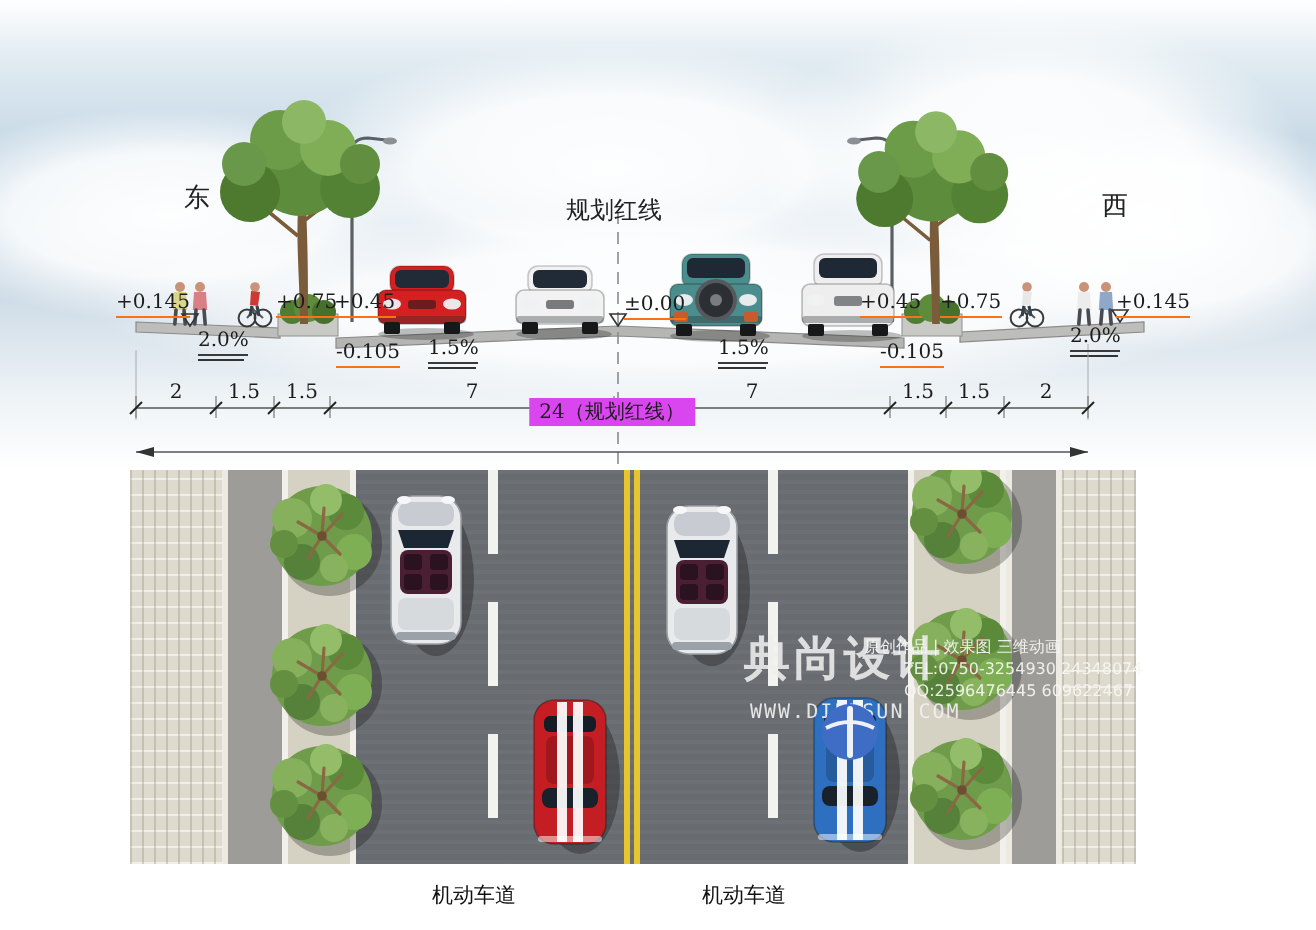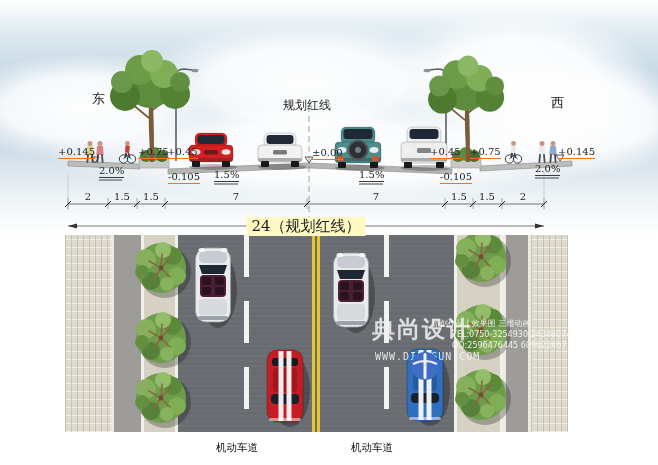--- a/index.html
+++ b/index.html
@@ -8,22 +8,22 @@
   .sky{position:absolute;left:0;top:0;width:658px;height:236px;
        background:linear-gradient(180deg,#ffffff 0%,#e2ecf2 12%,#b7cedf 42%,#cddbe6 62%,#eef3f6 84%,#ffffff 100%);}
   .cloud{position:absolute;background:radial-gradient(ellipse at center,rgba(255,255,255,0.98) 0%,rgba(255,255,255,0.85) 42%,rgba(255,255,255,0) 72%);}
   svg{position:absolute;left:0;top:0;}
   .lbl{position:absolute;font-size:10px;color:#1c1c1c;border-bottom:1px solid #f97316;
        line-height:1.05;white-space:nowrap;}
   .slope{position:absolute;font-size:10px;color:#1c1c1c;border-bottom:1px solid #3a3a3a;
        line-height:1.05;white-space:nowrap;}
   .cn{position:absolute;font-size:12px;color:#222;white-space:nowrap;}
   .dim{position:absolute;width:40px;text-align:center;font-size:10px;color:#1c1c1c;white-space:nowrap;}
-  .total-dim{position:absolute;left:306px;top:217px;transform:translateX(-50%);
-       font-size:15px;color:#1c1c1c;background:#fef9c3;padding:0 5px;white-space:nowrap;z-index:5;}
+  .total-dim{position:absolute;left:306px;top:199px;transform:translateX(-50%);
+       font-size:10px;color:#1c1c1c;background:#d946ef;padding:0 5px;white-space:nowrap;z-index:5;}
   .plan{position:absolute;left:65px;top:235px;width:503px;height:197px;display:flex;}
   .band{height:100%;}
   .b-walk{background-color:#dedacd;
       background-image:repeating-linear-gradient(90deg,rgba(150,145,128,0.35) 0 1px,transparent 1px 6px),
                        repeating-linear-gradient(0deg,rgba(255,255,255,0.55) 0 1px,transparent 1px 8px);}
   .b-bike{background:#9d9c98;border-left:3px solid #eceae2;}
   .b-tree{background:#d5d1c3;border-left:3px solid #f2f0ea;border-right:3px solid #f2f0ea;}
   .b-road{background:#686b70;position:relative;
       background-image:repeating-linear-gradient(0deg,rgba(255,255,255,0.03) 0 2px,transparent 2px 5px);}
   .dash{position:absolute;top:0;bottom:0;width:5px;

